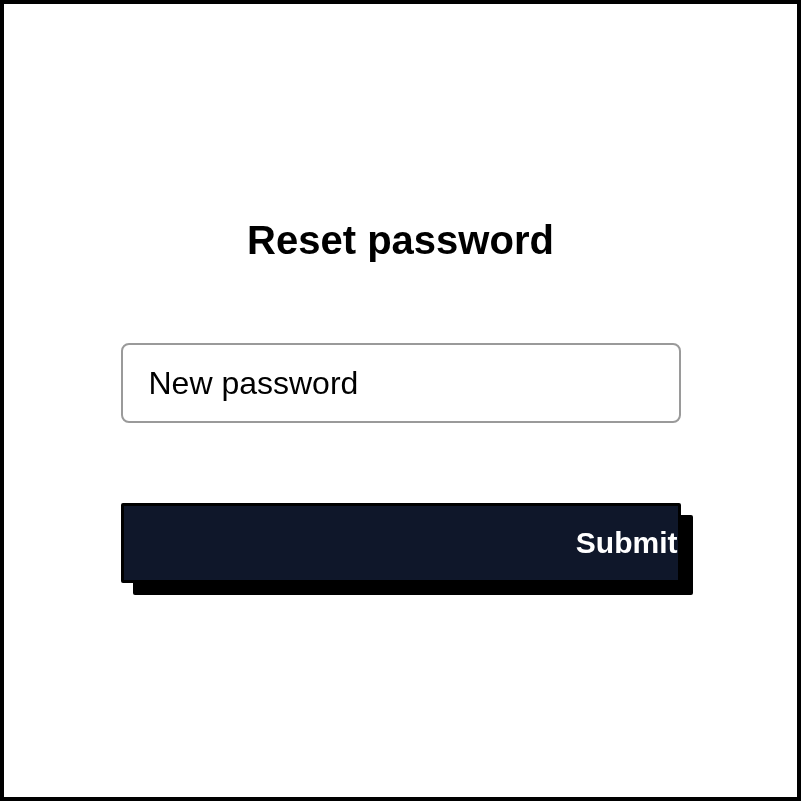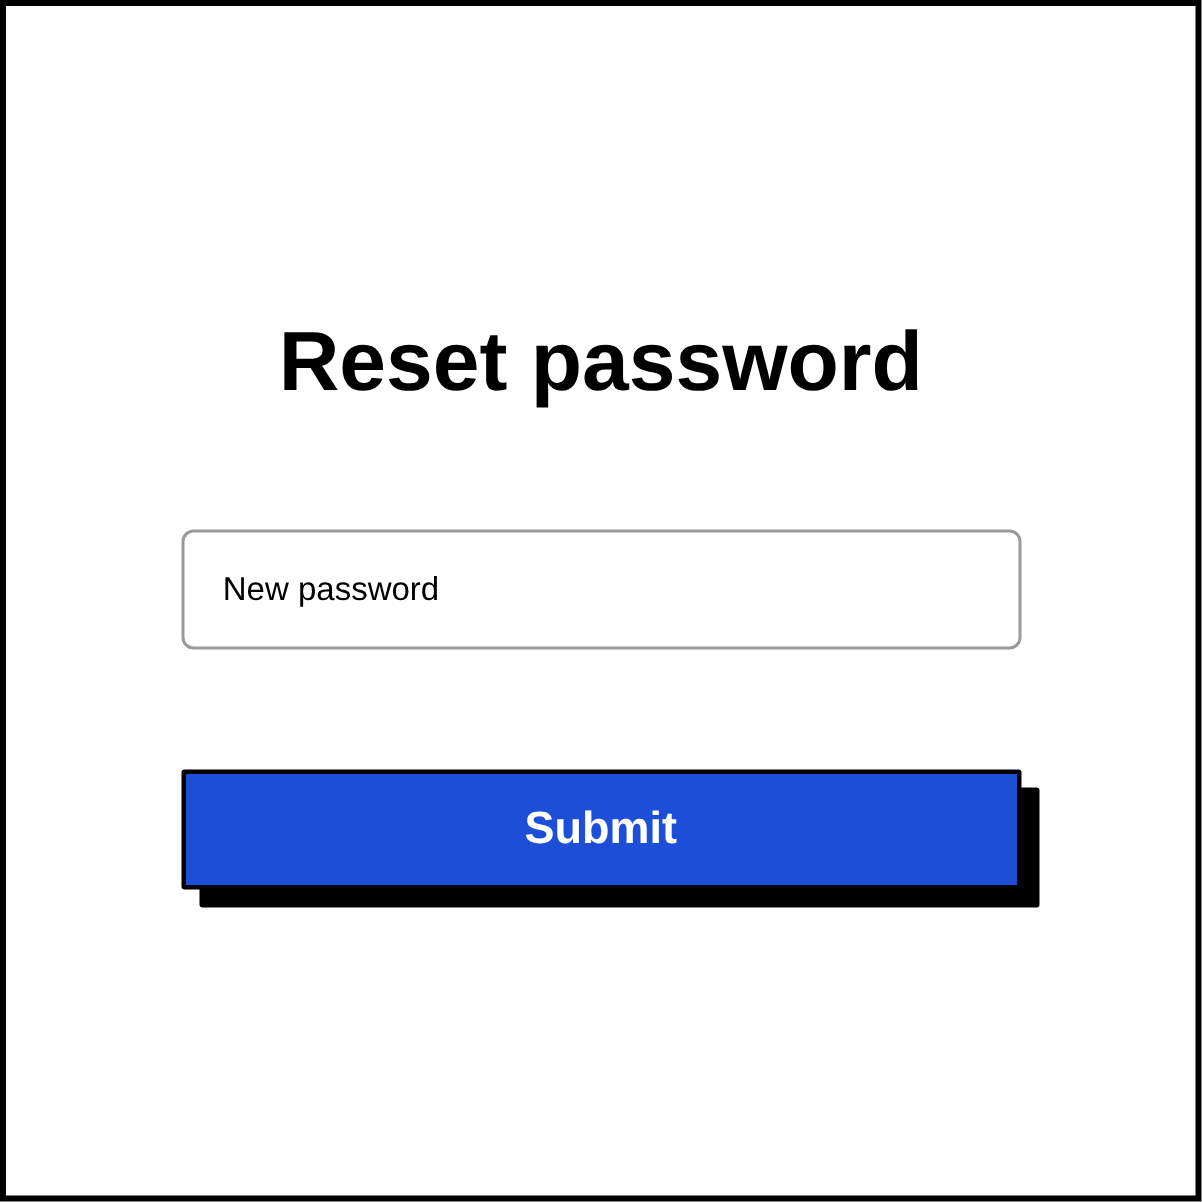--- a/index.html
+++ b/index.html
@@ -17,33 +17,33 @@
       align-items: center;
       justify-content: center;
     }
     .form-container {
       width: 560px;
       display: flex;
       flex-direction: column;
       align-items: center;
     }
     .page-title {
-      font-size: 56px;
+      font-size: 40px;
       font-weight: 700;
       color: #000;
       text-align: center;
       margin-bottom: 80px;
     }
     .input-field {
       width: 100%;
       height: 80px;
       border: 2px solid #9a9a9a;
       border-radius: 8px;
       font-family: inherit;
-      font-size: 22px;
+      font-size: 32px;
       color: #000;
       padding: 0 26px;
       outline: none;
       background: #fff;
       margin-bottom: 22px;
     }
     .input-field::placeholder {
       color: #000;
       opacity: 1;
     }
@@ -58,28 +58,29 @@
       left: 12px;
       width: 100%;
       height: 80px;
       background: #000;
       border-radius: 2px;
     }
     .submit-button {
       position: relative;
       width: 100%;
       height: 80px;
-      background: #1d4ed8;
+      background: #0f172a;
       border: 3px solid #000;
       color: #fff;
       font-family: inherit;
       font-size: 30px;
       font-weight: 700;
       cursor: pointer;
       border-radius: 2px;
+      text-align: right;
     }
   </style>
 </head>
 <body>
 
 <div class="form-container">
   <h1 class="page-title">Reset password</h1>
 
   <input type="password" class="input-field" placeholder="New password" style="">
 

